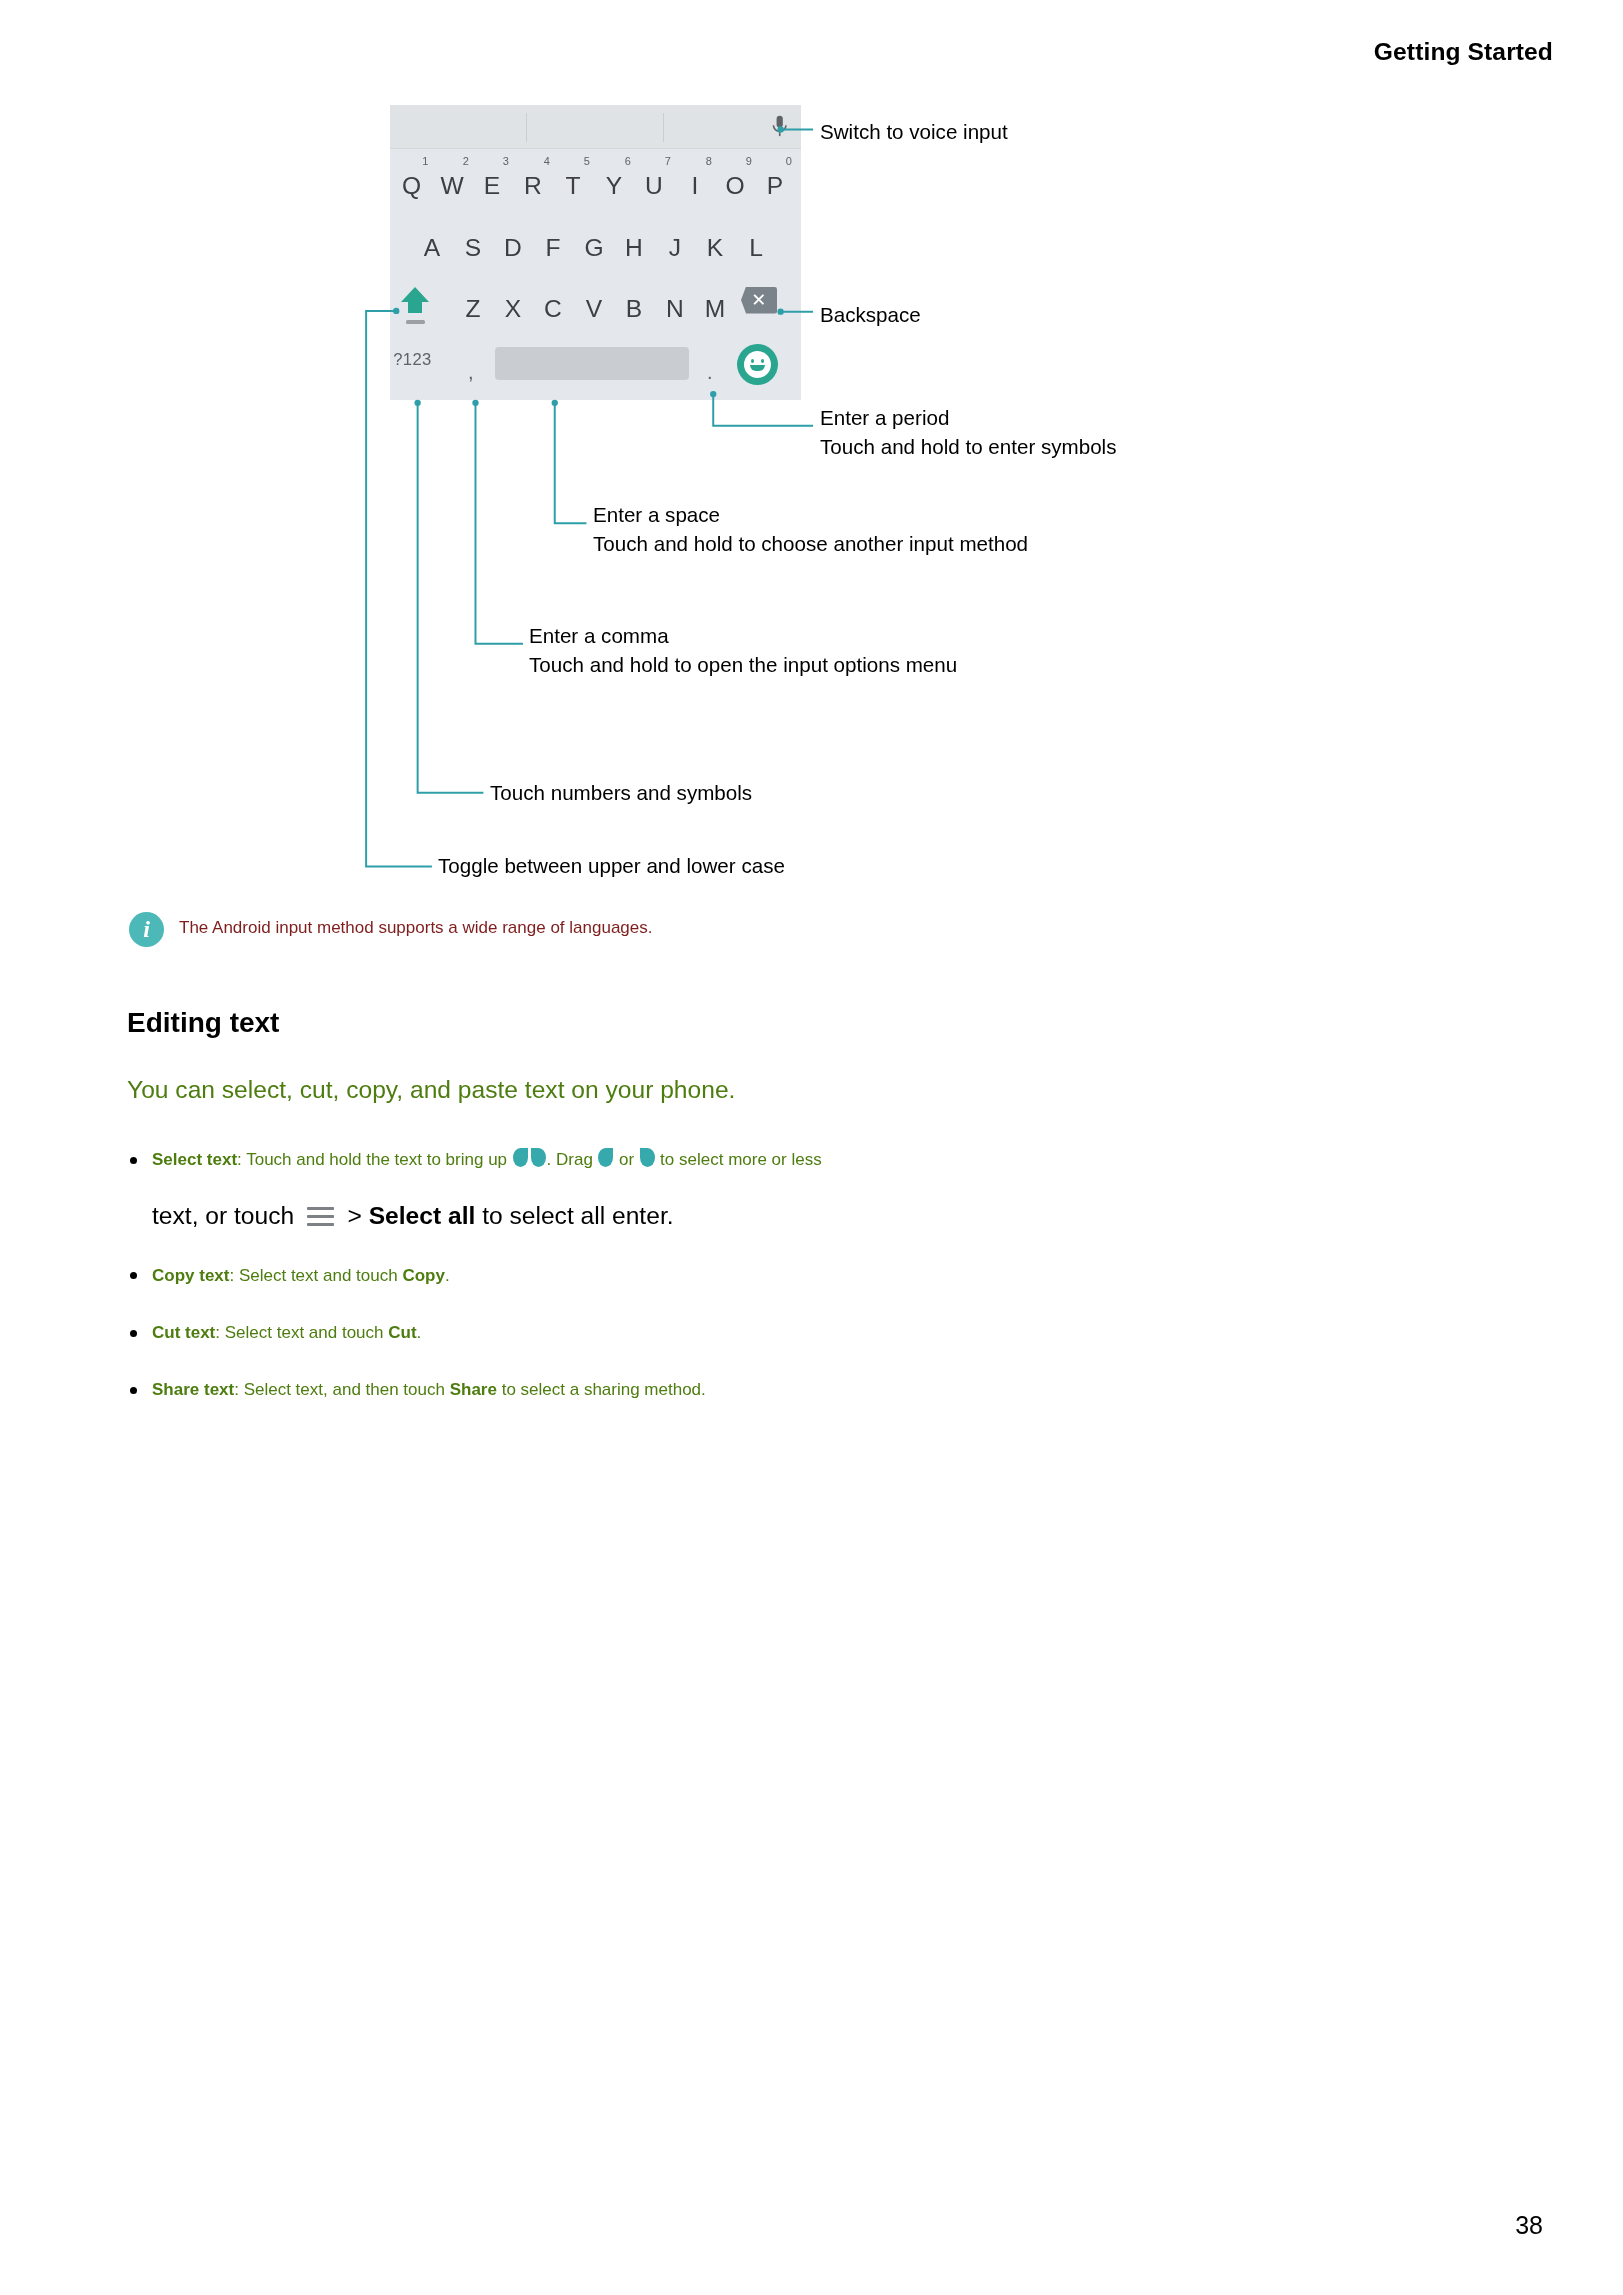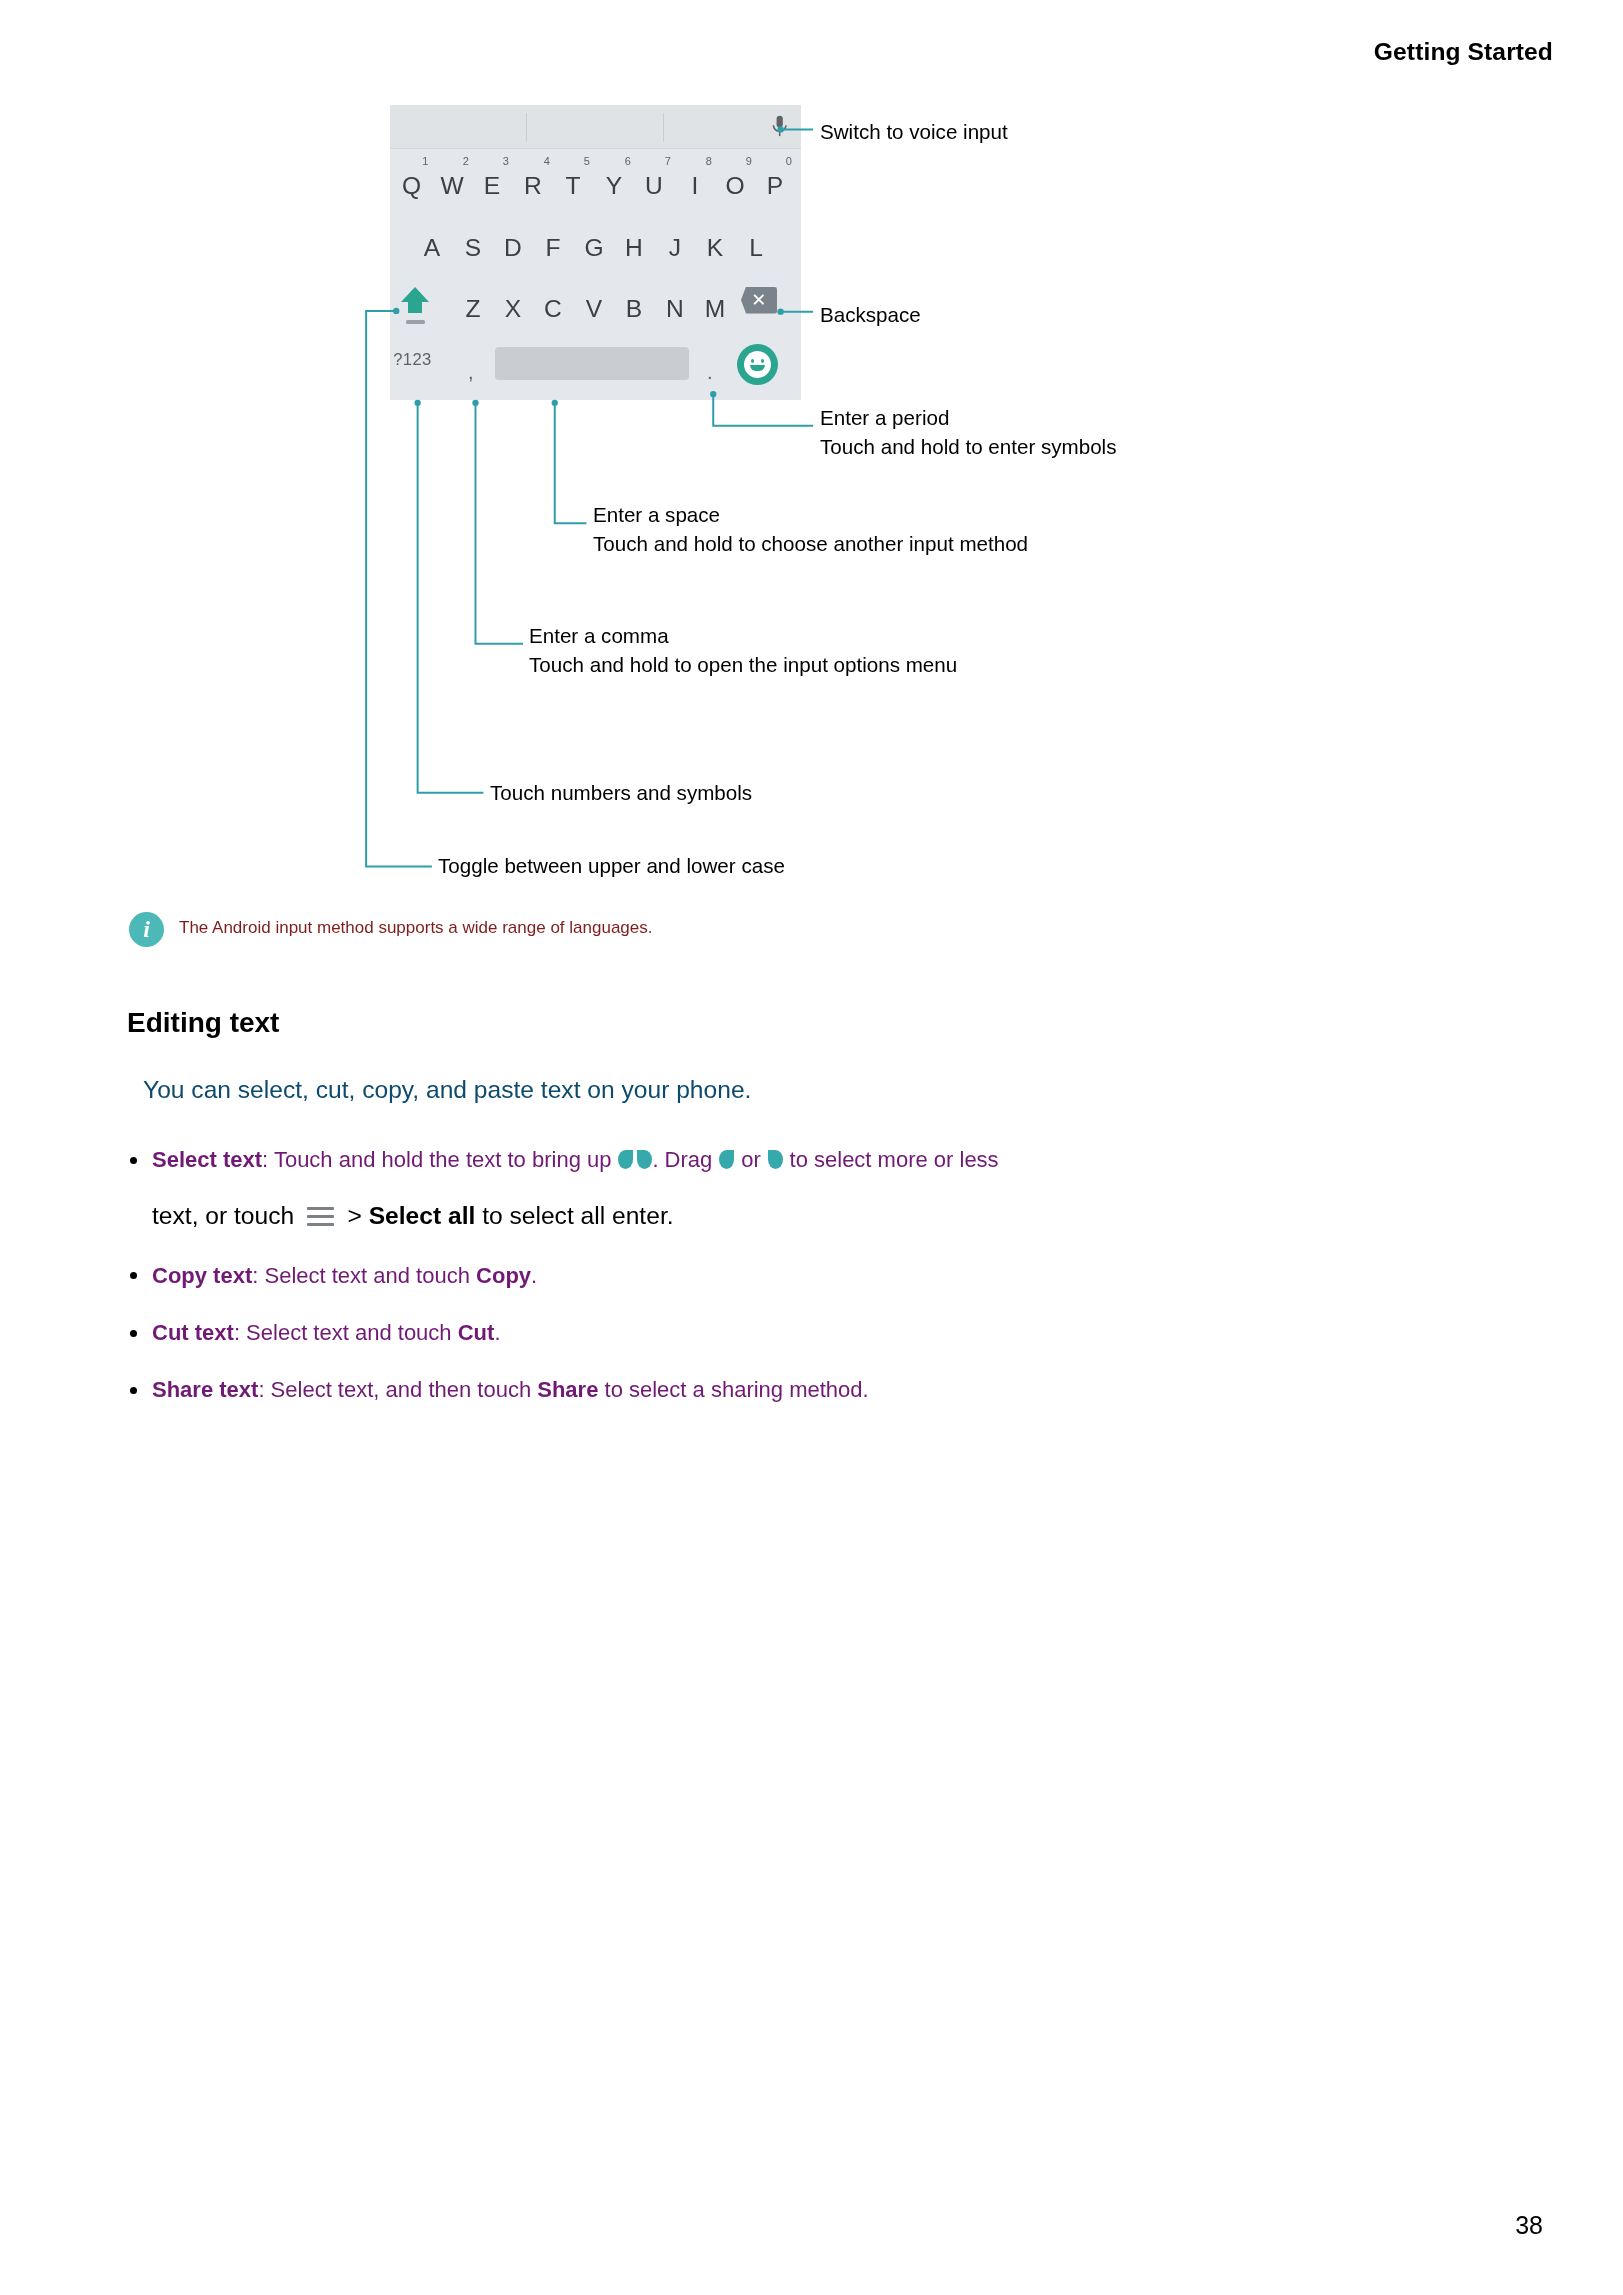--- a/index.html
+++ b/index.html
@@ -334,36 +334,35 @@
     top: 1007px;
     font-size: 28px;
     font-weight: 700;
     color: #000;
   }
   .para {
     position: absolute;
     left: 127px;
     top: 1076px;
     font-size: 24.6px;
-    color: #0c4a6e;
-    margin-left: 16px;
+    color: #4d7c0f;
   }
 
   .bullets {
     position: absolute;
     left: 127px;
     top: 1140px;
     width: 1395px;
   }
   .bullet {
     position: relative;
     padding-left: 25px;
-    font-size: 22px;
+    font-size: 17px;
     line-height: 40px;
-    color: #701a75;
+    color: #4d7c0f;
     margin-bottom: 17.4px;
   }
   .bullet .dot {
     position: absolute;
     left: 3.2px;
     top: 16.6px;
     width: 7.1px;
     height: 7.1px;
     border-radius: 50%;
     background: #000;

